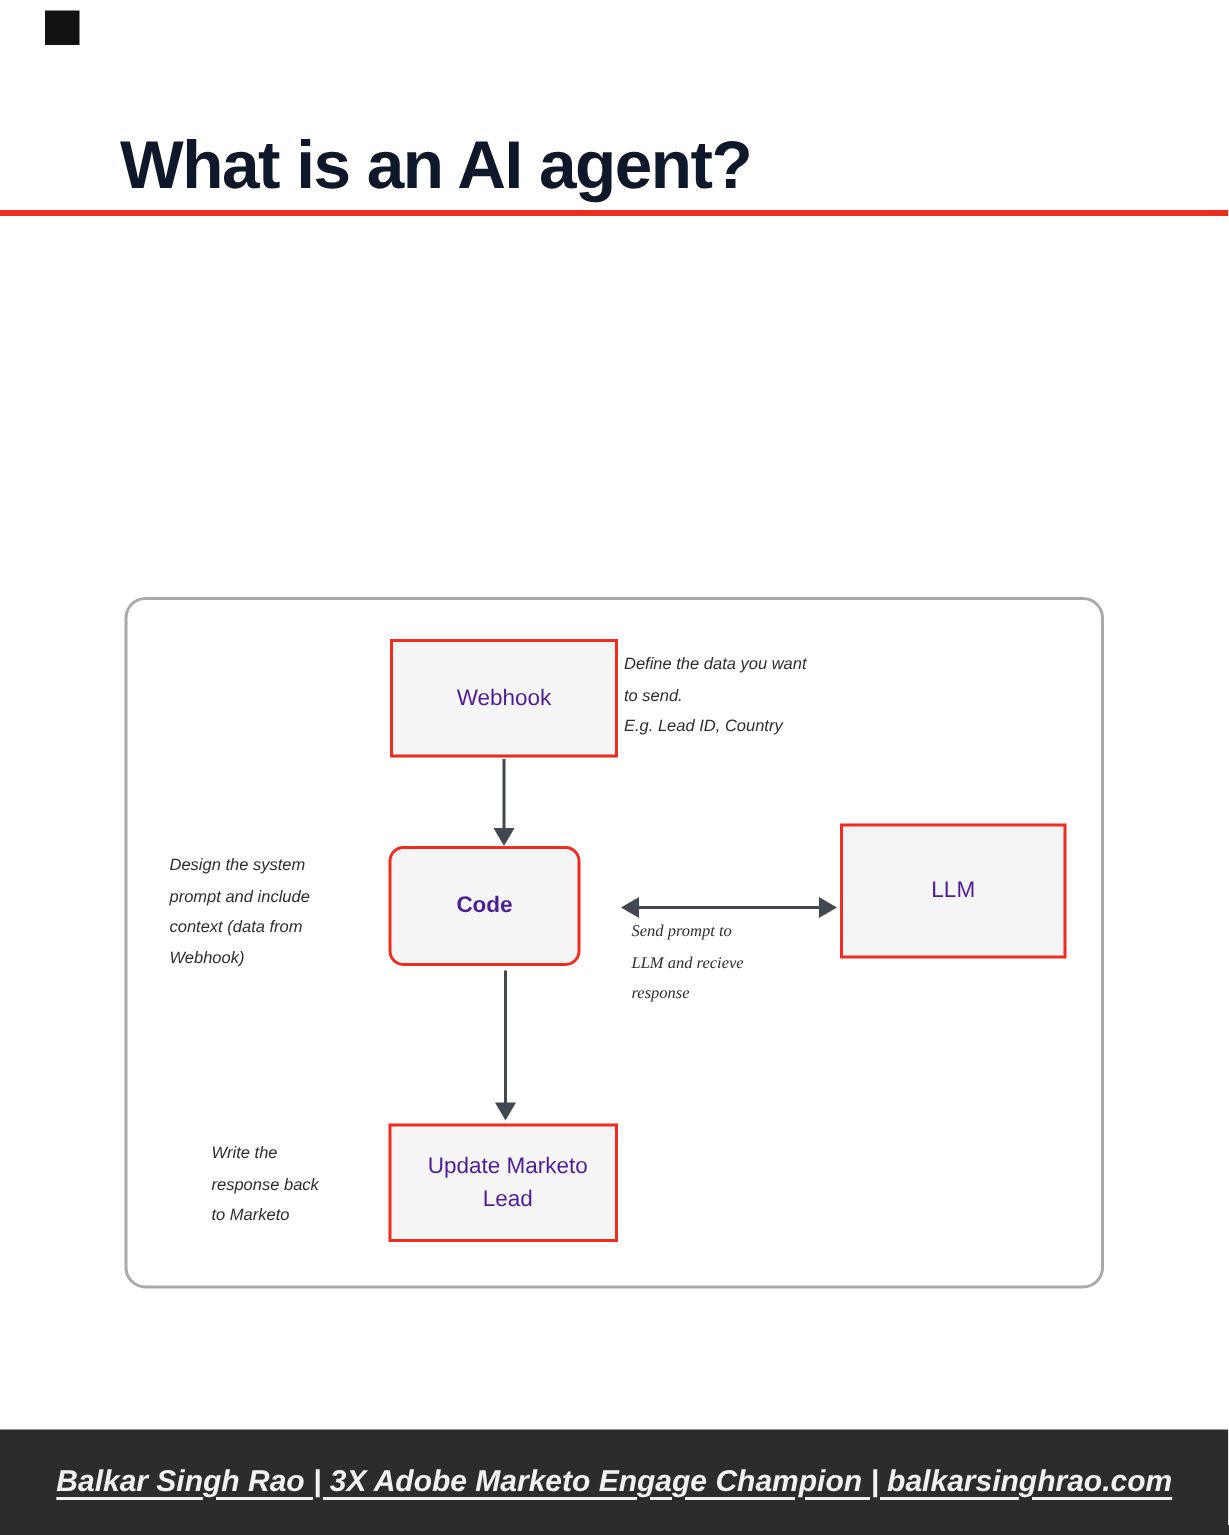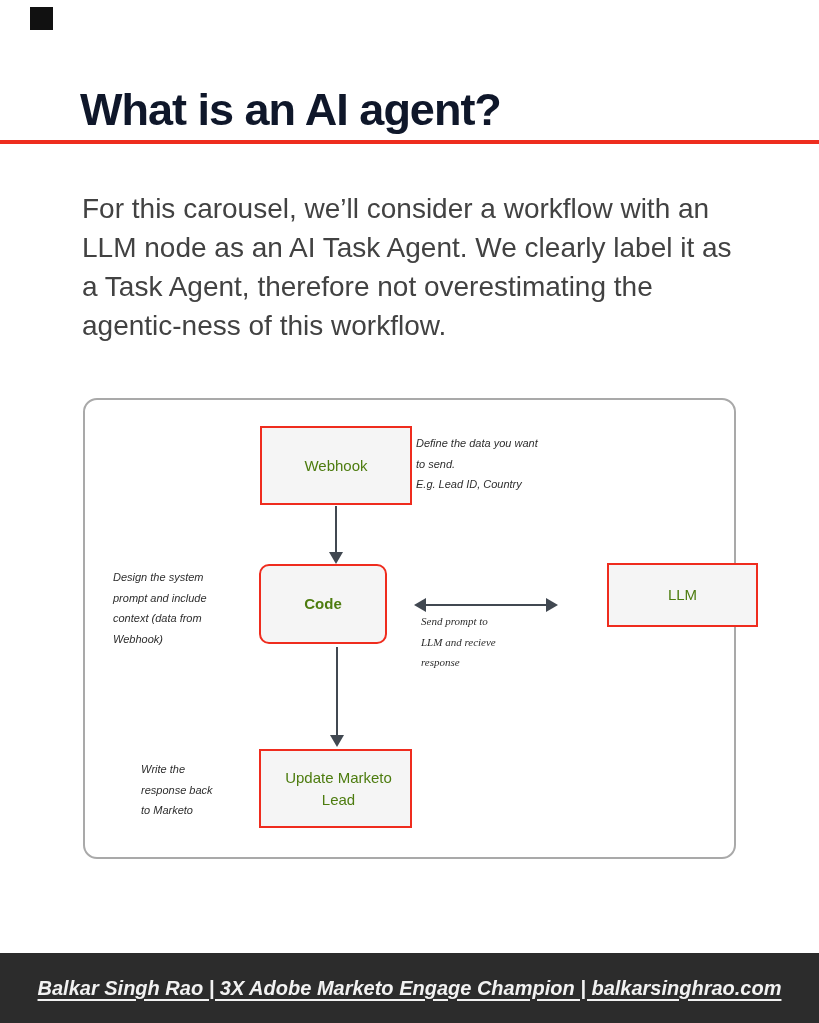--- a/index.html
+++ b/index.html
@@ -57,27 +57,27 @@
   }
   .flow-node {
     position: absolute;
     background: #f5f5f5;
     border: 2px solid #ef2c1e;
     display: flex;
     align-items: center;
     justify-content: center;
     text-align: center;
     font-size: 15px;
-    color: #4d7c0f;
+    color: #4c1d95;
     line-height: 22px;
     padding: 4px 14px;
   }
   .node-webhook { left: 175px; top: 26px;  width: 152px; height: 79px; }
   .node-code    { left: 174px; top: 164px; width: 128px; height: 80px; font-weight: 700; border-radius: 10px; }
-  .node-llm     { left: 475px; top: 163px; width: 151px; height: 64px; margin-left: 47px; }
+  .node-llm     { left: 475px; top: 149px; width: 151px; height: 90px; }
   .node-update  { left: 174px; top: 349px; width: 153px; height: 79px; padding-left: 20px; }
   .annotation {
     position: absolute;
     font-size: 11px;
     font-style: italic;
     line-height: 20.5px;
     color: #2e2e2e;
     white-space: nowrap;
   }
   .annotation-define { left: 331px; top: 33px; }
@@ -107,26 +107,20 @@
 <body>
 
 <div class="page">
 
   <div class="logo-mark"></div>
 
   <h1 class="page-title">What is an AI agent?</h1>
 
   <div class="title-divider"></div>
 
-  <div class="intro">
-    <div>For this carousel, we’ll consider a workflow with an</div>
-    <div>LLM node as an AI Task Agent. We clearly label it as</div>
-    <div>a Task Agent, therefore not overestimating the</div>
-    <div>agentic-ness of this workflow.</div>
-  </div>
 
   <div class="diagram-panel">
 
     <svg class="arrow-layer" viewBox="0 0 653 461">
 
       <g>
         <line x1="251" y1="106" x2="251" y2="155" stroke="#414851" stroke-width="2"></line>
         <polygon points="244,152 258,152 251,164" fill="#414851"></polygon>
       </g>
 

